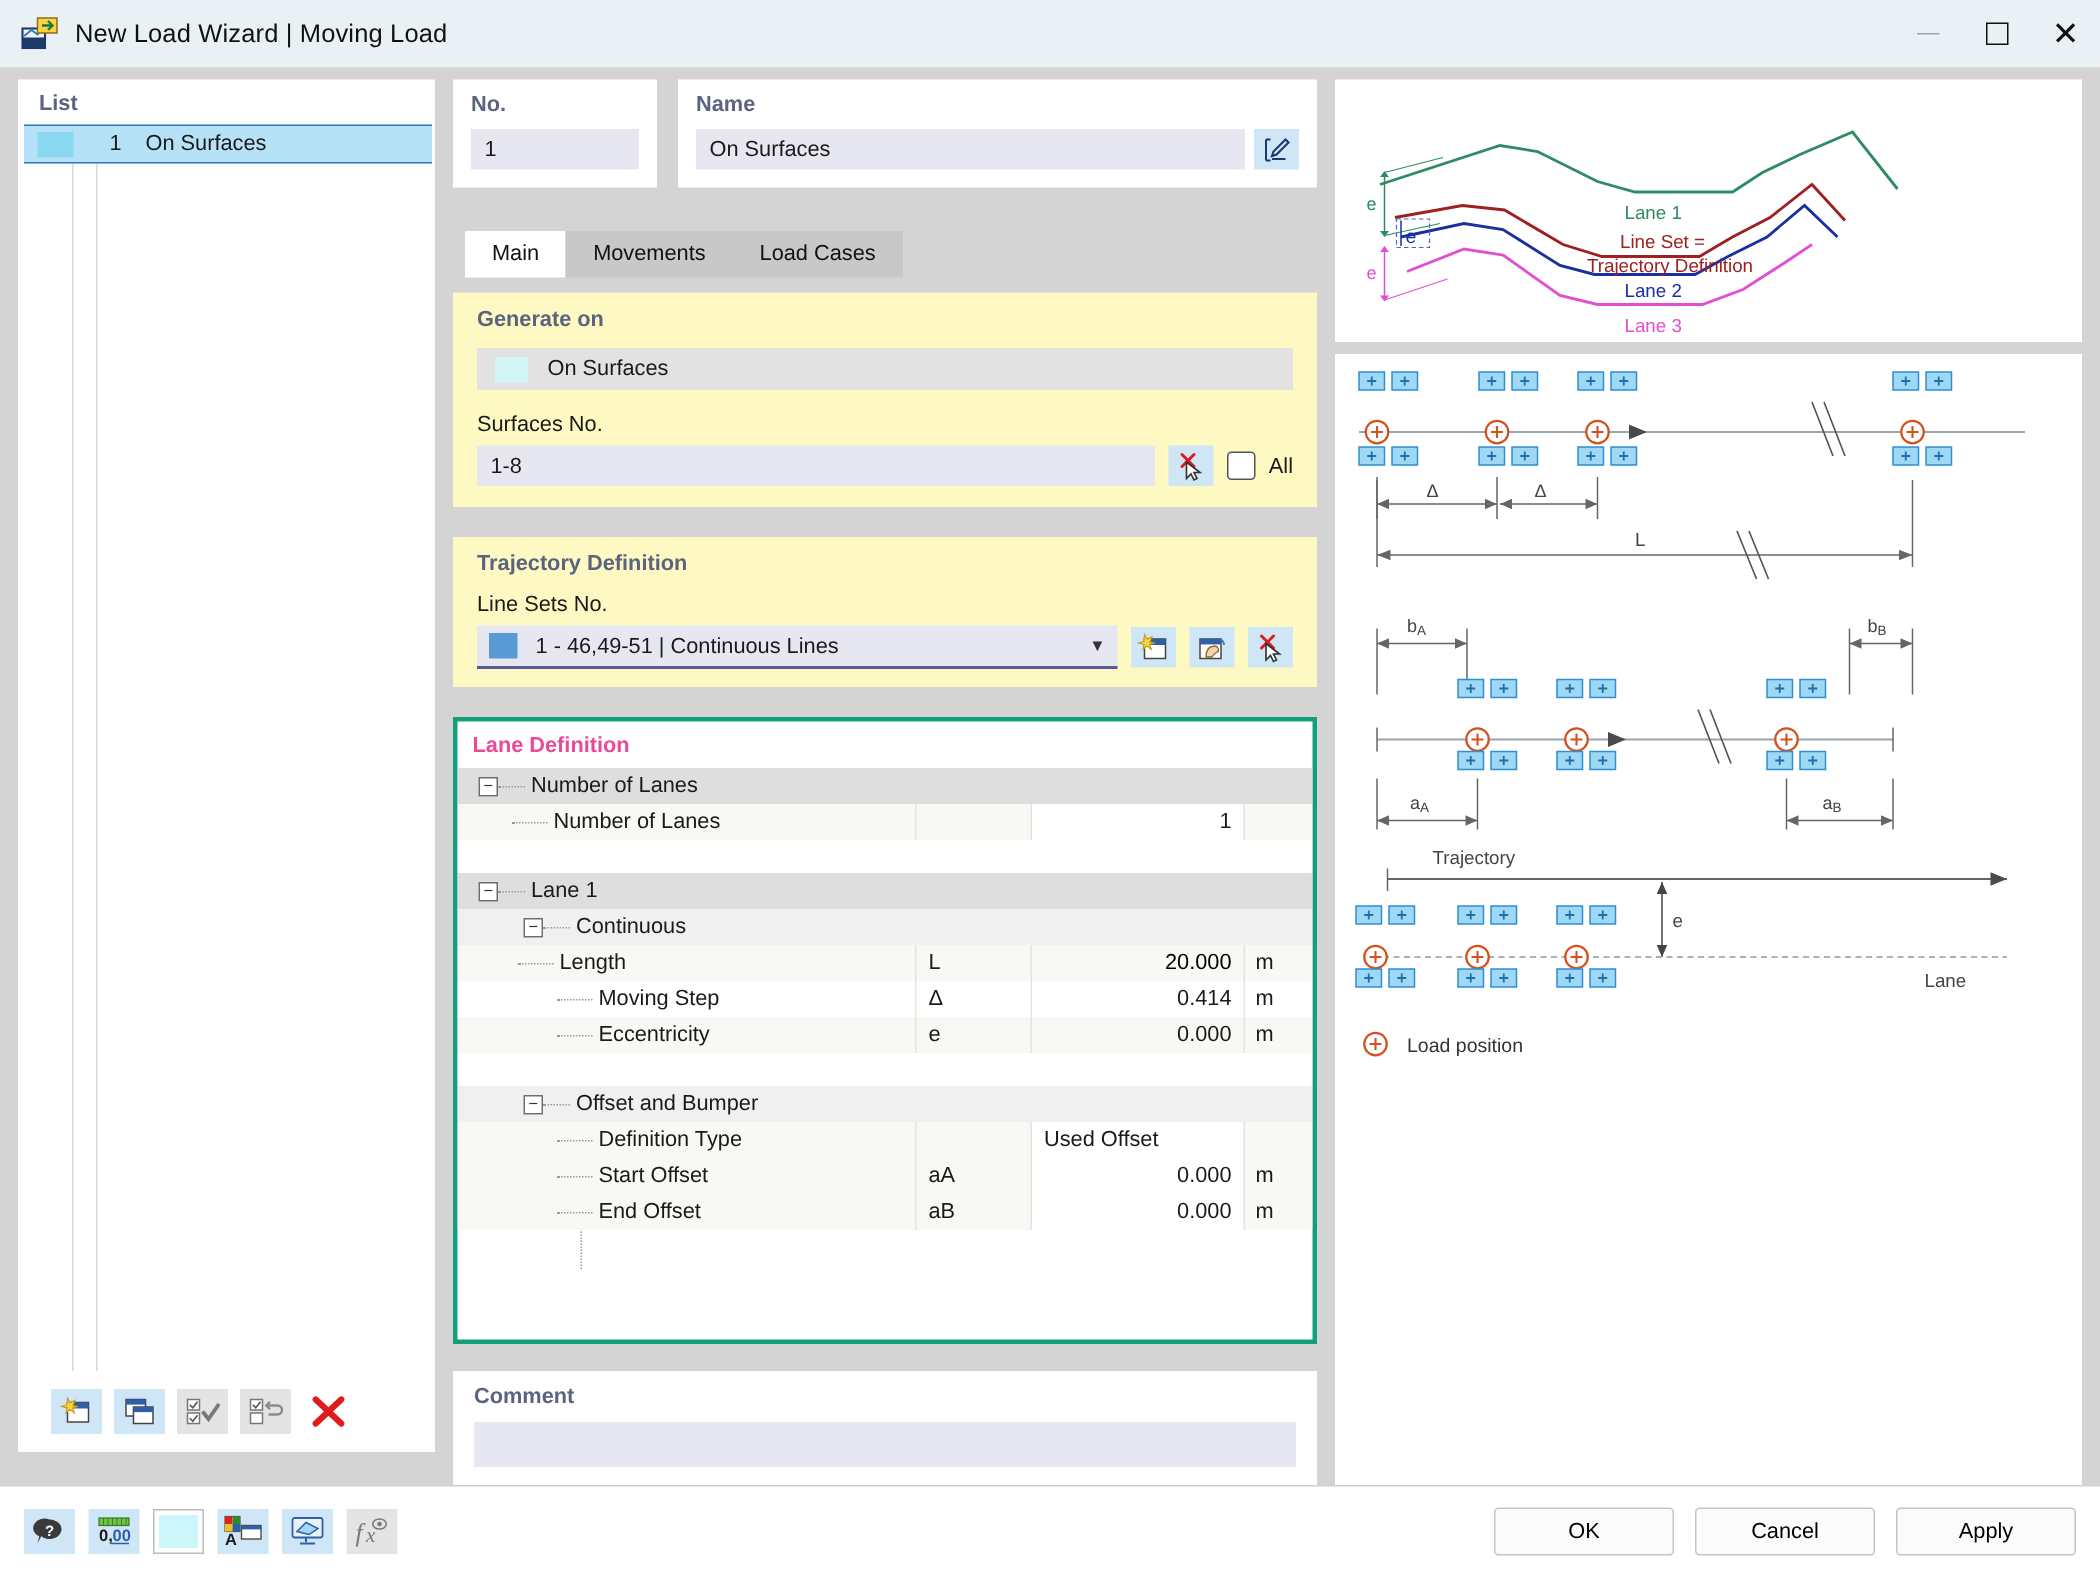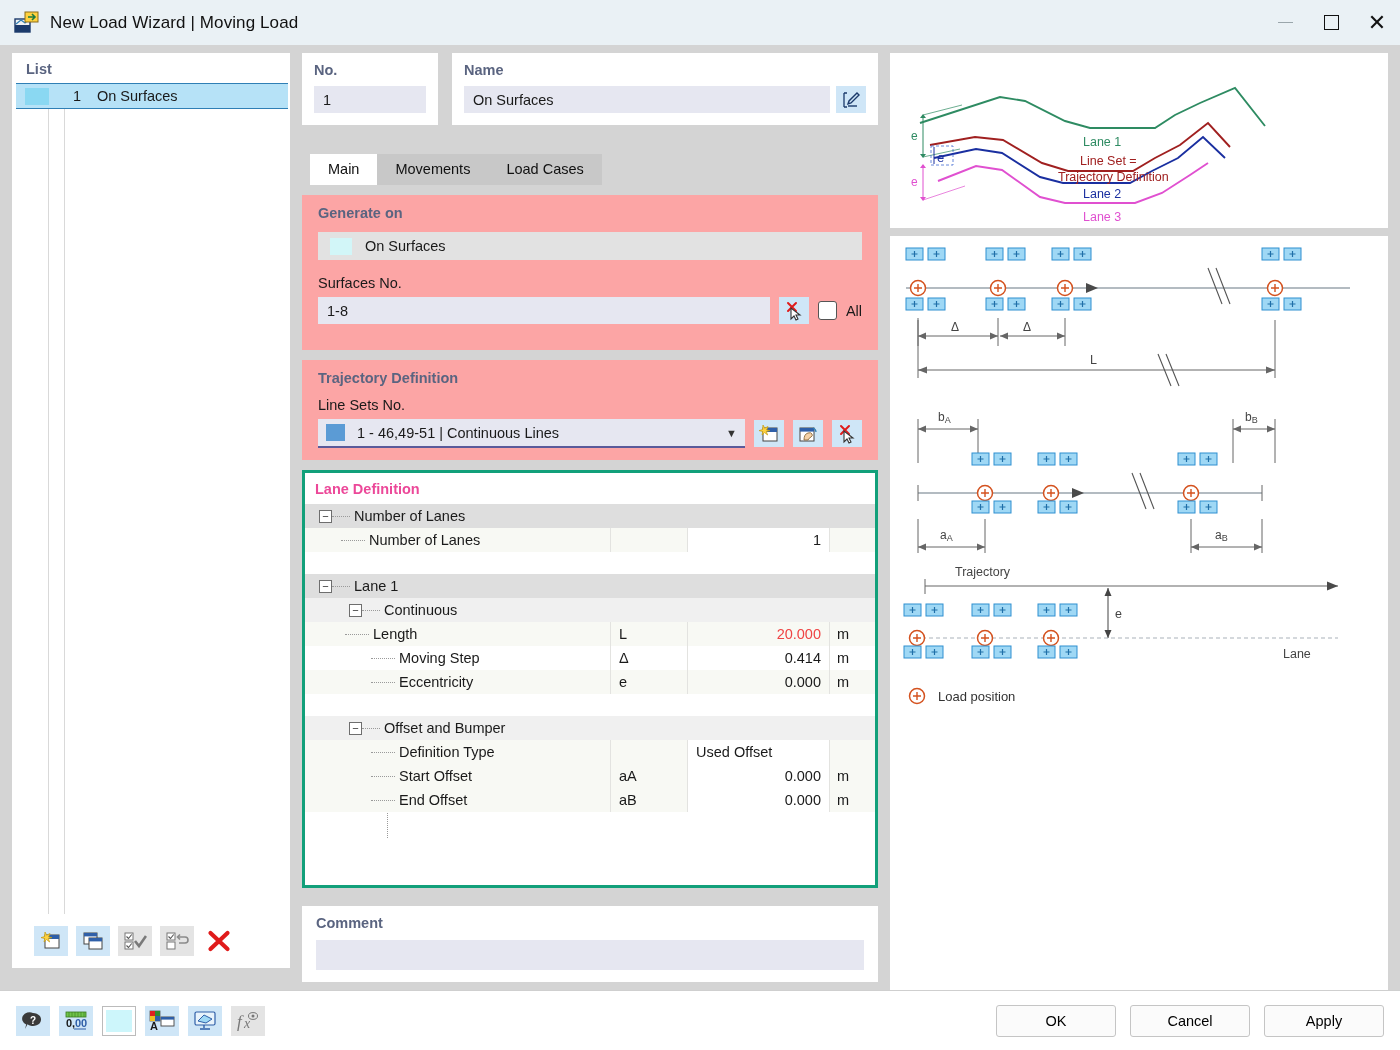--- a/index.html
+++ b/index.html
@@ -67,21 +67,21 @@
   .card-name { width:426px; }
   .name-row { display:flex; gap:6px; align-items:center; }
   .name-row .txt-input { flex:1 1 auto; }
   .icon-sq { width:30px; height:27px; background:#cfe6f7; display:flex; align-items:center; justify-content:center; flex:0 0 auto; }
 
   
   .tabs { display:flex; margin-top:19px; padding-left:8px; }
   .tab { padding:7px 18px 8px 18px; background:#c8c8c8; font-size:14.5px; color:#111; }
   .tab.active { background:#ffffff; }
 
-  .section { background:#fca5a5; padding:10px 16px 26px 16px; }
+  .section { background:#fef9c3; padding:10px 16px 14px 16px; margin-bottom:10px; }
   .section-title { font-weight:bold; color:#5a6480; margin-bottom:11px; font-size:14.5px; }
   .sub-label { font-size:14.5px; margin-bottom:6px; }
   .readonly-row { background:#e2e2e2; height:28px; display:flex; align-items:center; padding:0 12px; }
   .readonly-row .sw { width:22px; height:17px; background:#d2f6f8; margin-right:13px; }
   .inline-row { display:flex; align-items:center; gap:9px; }
   .inline-row .txt-input { flex:1 1 auto; }
   .chk { width:19px; height:19px; border:1.5px solid #555; border-radius:3px; background:#fff; flex:0 0 auto; }
   .all-lbl { font-size:14.5px; }
 
   .combo {
@@ -104,21 +104,21 @@
   .trow.group2 { background:#f0f0f0; }
   .trow.data { background:#f8f9f4; }
   .trow.data.white { background:#ffffff; }
   .trow.spacer { background:#ffffff; height:22px; }
   .c-label { width:305px; display:flex; align-items:center; position:relative; height:100%; }
   .c-sym { width:77px; padding-left:8px; display:flex; align-items:center; height:100%; border-left:1px solid #e3e3e0; }
   .c-val { width:142px; text-align:right; padding-right:8px; display:flex; align-items:center; justify-content:flex-end; height:100%; border-left:1px solid #e3e3e0; }
   .c-val.left { justify-content:flex-start; padding-left:8px; }
   .c-unit { width:36px; padding-left:7px; display:flex; align-items:center; height:100%; border-left:1px solid #e3e3e0; }
   .c-tail { flex:1 1 auto; height:100%; }
-  .gray-val { color:#ef4444; }
+  .gray-val { color:#000000; }
   .expander {
     width:13px; height:13px; border:1px solid #6e6e6e; background:#fff;
     display:inline-flex; align-items:center; justify-content:center;
     font-size:11px; line-height:1; color:#333; flex:0 0 auto;
   }
   .dots { width:18px; border-top:1px dotted #9a9a9a; margin:0 4px 0 0; flex:0 0 auto; }
   .vdots { position:absolute; border-left:1px dotted #9a9a9a; }
 
   .comment-card { background:#fff; padding:9px 14px 12px 14px; }
   .comment-box { background:#e6e7f1; height:30px; }

